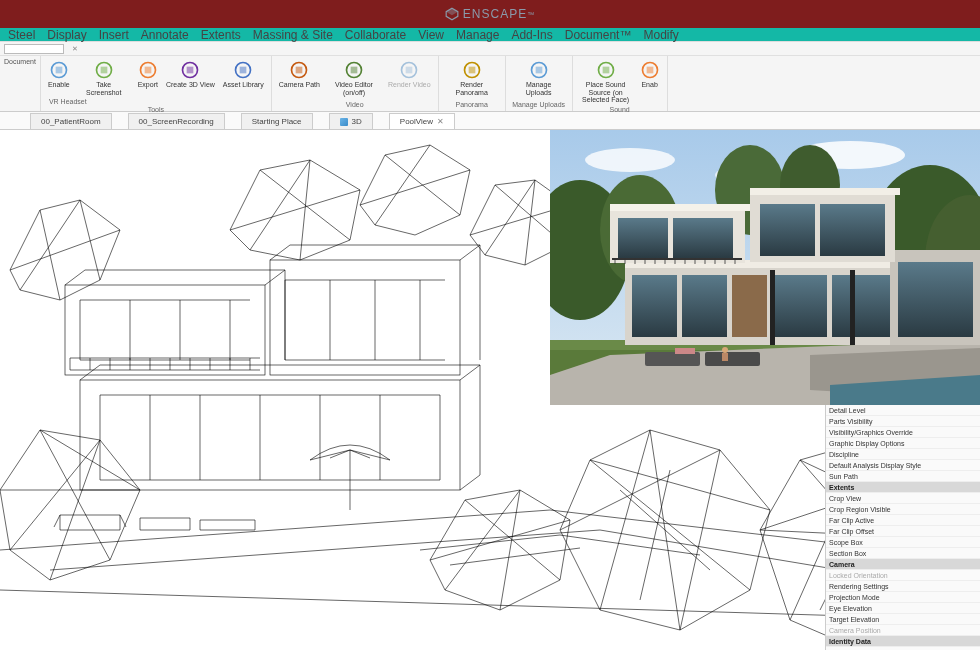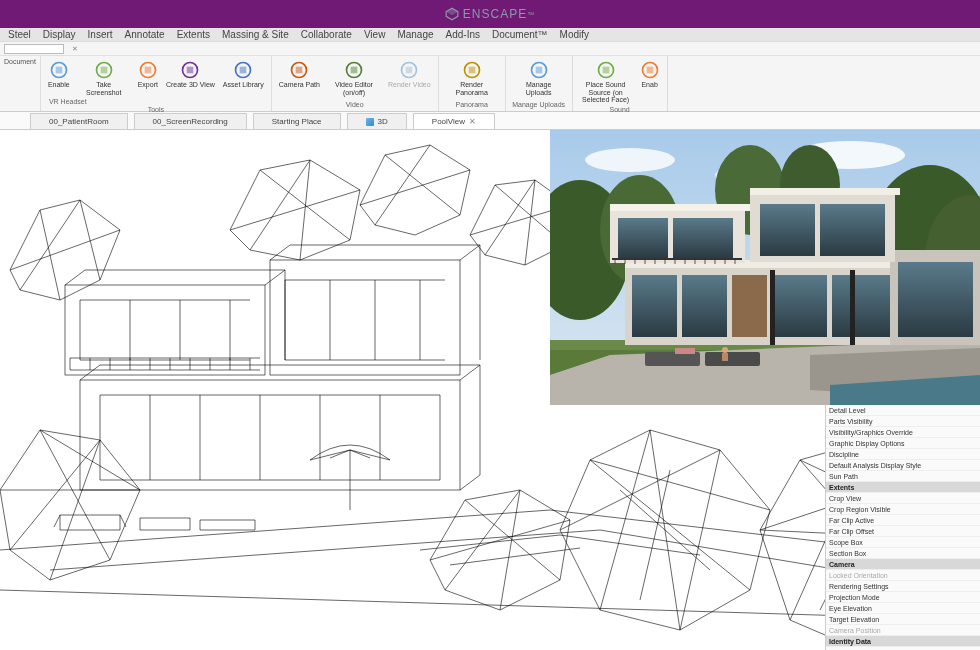--- a/index.html
+++ b/index.html
@@ -1,32 +1,32 @@
 <!DOCTYPE html>
 <html><head>
 <meta charset="utf-8">
 <style>
   *{box-sizing:border-box;margin:0;padding:0;font-family:"Segoe UI",Arial,sans-serif}
   body{width:980px;height:650px;overflow:hidden;background:#fff;position:relative}
-  .titlebar{height:28px;background:#701a75;display:flex;align-items:center;justify-content:center;color:#8a9aaa;font-size:12px;letter-spacing:1px}
+  .titlebar{height:28px;background:#7f1d1d;display:flex;align-items:center;justify-content:center;color:#8a9aaa;font-size:12px;letter-spacing:1px}
   .titlebar svg{margin-right:4px}
-  .menubar{height:14px;background:#e5e5e5;display:flex;align-items:center;font-size:10px;color:#444;padding:0 2px;border-bottom:1px solid #ddd}
+  .menubar{height:14px;background:#14b8a6;display:flex;align-items:center;font-size:12px;color:#444;padding:0 2px;border-bottom:1px solid #ddd}
   .menubar span{padding:0 6px;cursor:pointer}
   .quickbar{height:14px;background:#f5f5f5;display:flex;align-items:center;font-size:8px;padding-left:4px;border-bottom:1px solid #e0e0e0}
   .qbox{width:60px;height:10px;border:1px solid #bbb;background:#fff;margin-right:6px}
   .qx{width:10px;height:10px;display:flex;align-items:center;justify-content:center;color:#888;font-size:7px}
   .ribbon{height:56px;background:#f5f5f5;display:flex;border-bottom:1px solid #ccc}
   .rgroup{display:flex;flex-direction:column;justify-content:space-between;border-right:1px solid #ddd;padding:2px 4px;min-width:40px}
   .rbtns{display:flex;gap:2px;justify-content:center;flex:1;align-items:flex-start}
   .rbtn{display:flex;flex-direction:column;align-items:center;padding:2px 3px;cursor:pointer}
   .rbtn .ic{width:20px;height:20px;display:flex;align-items:center;justify-content:center}
   .rbtn .lb{font-size:7px;color:#333;text-align:center;line-height:1.1;margin-top:1px;max-width:52px}
   .rgl{font-size:7px;color:#666;text-align:center;padding-bottom:1px}
   .tabbar{height:18px;background:#fafafa;display:flex;align-items:flex-end;font-size:8px;padding-left:30px;border-bottom:1px solid #ccc}
-  .vtab{padding:3px 18px;border:1px solid #ccc;border-bottom:none;background:#f0f0f0;margin-right:6px;display:flex;align-items:center;gap:4px;color:#444}
+  .vtab{padding:3px 10px;border:1px solid #ccc;border-bottom:none;background:#f0f0f0;margin-right:16px;display:flex;align-items:center;gap:4px;color:#444}
   .vtab.act{background:#fff}
   .vtab .cx{font-size:8px;color:#888}
   .tico{width:8px;height:8px;background:linear-gradient(135deg,#6bb5e8,#3a8bc9);border-radius:1px}
   .workspace{position:relative;height:520px;background:#fff}
   .wire{position:absolute;inset:0;overflow:hidden}
   .wire svg{width:100%;height:100%}
   .render{position:absolute;top:0;right:0;width:430px;height:275px;overflow:hidden}
   .render svg{width:100%;height:100%}
   .proppanel{position:absolute;right:0;top:275px;width:155px;height:245px;background:#fafafa;border-left:1px solid #ccc;font-size:7px;overflow:hidden}
   .prow{padding:1.5px 3px;border-bottom:1px solid #eee;color:#333;cursor:pointer;white-space:nowrap;overflow:hidden;text-overflow:ellipsis}

